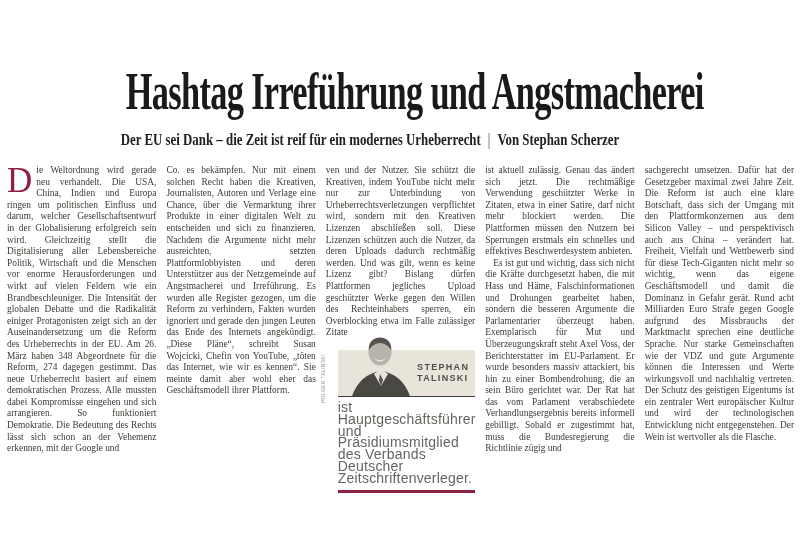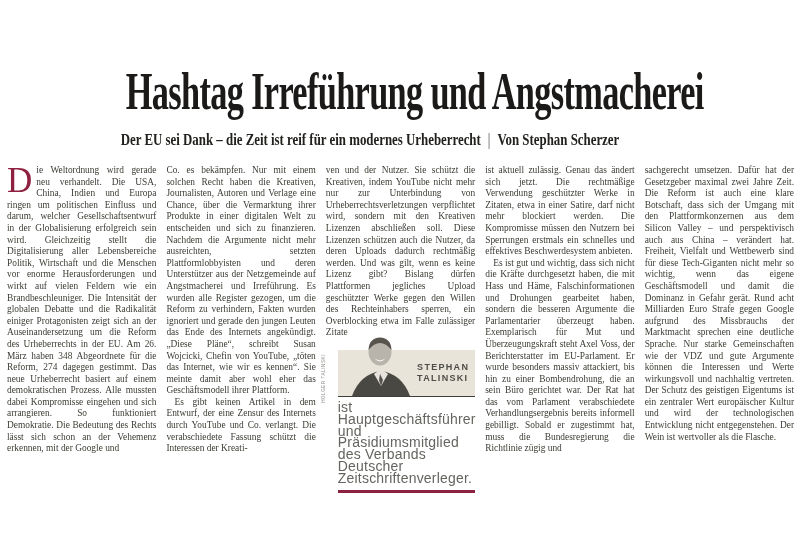--- a/index.html
+++ b/index.html
@@ -146,21 +146,20 @@
   </header>
 
   <main class="columns">
 
     <div class="col">
       <p class="para"><span class="dropcap">D</span><span>ie Weltordnung wird gerade neu verhandelt. Die USA, China, Indien und Europa ringen um politischen Einfluss und darum, welcher Gesellschaftsentwurf in der Globalisierung erfolgreich sein wird. Gleichzeitig stellt die Digitalisierung aller Lebensbereiche Politik, Wirtschaft und die Menschen vor enorme Herausforderungen und wirkt auf vielen Feldern wie ein Brandbeschleuniger. Die Intensität der globalen Debatte und die Radikalität einiger Protagonisten zeigt sich an der Auseinandersetzung um die Reform des Urheberrechts in der EU. Am 26. März haben 348 Abgeordnete für die Reform, 274 dagegen gestimmt. Das neue Urheberrecht basiert auf einem demokratischen Prozess. Alle mussten dabei Kompromisse eingehen und sich arrangieren. So funktioniert Demokratie. Die Bedeutung des Rechts lässt sich schon an der Vehemenz erkennen, mit der Google und</span></p>
     </div>
 
     <div class="col">
       <p class="para">Co. es bekämpfen. Nur mit einem solchen Recht haben die Kreativen, Journalisten, Autoren und Verlage eine Chance, über die Vermarktung ihrer Produkte in einer digitalen Welt zu entscheiden und sich zu finanzieren. Nachdem die Argumente nicht mehr ausreichten, setzten Plattformlobbyisten und deren Unterstützer aus der Netzgemeinde auf Angstmacherei und Irreführung. Es wurden alle Register gezogen, um die Reform zu verhindern, Fakten wurden ignoriert und gerade den jungen Leuten das Ende des Internets angekündigt. „Diese Pläne“, schreibt Susan Wojcicki, Chefin von YouTube, „töten das Internet, wie wir es kennen“. Sie meinte damit aber wohl eher das Geschäftsmodell ihrer Plattform.</p>
-      <p class="para indent">Es gibt keinen Artikel in dem Entwurf, der eine Zensur des Internets durch YouTube und Co. verlangt. Die verabschiedete Fassung schützt die Interessen der Kreati-</p>
     </div>
 
     <div class="col">
       <p class="para">ven und der Nutzer. Sie schützt die Kreativen, indem YouTube nicht mehr nur zur Unterbindung von Urheberrechtsverletzungen verpflichtet wird, sondern mit den Kreativen Lizenzen abschließen soll. Diese Lizenzen schützen auch die Nutzer, da deren Uploads dadurch rechtmäßig werden. Und was gilt, wenn es keine Lizenz gibt? Bislang dürfen Plattformen jegliches Upload geschützter Werke gegen den Willen des Rechteinhabers sperren, ein Overblocking etwa im Falle zulässiger Zitate</p>
 
       <aside class="author-box">
         <div class="credit-vertical">HOLGER TALINSKI</div>
         <div class="photo-strip">
           <svg class="portrait" width="82" height="62" viewBox="0 0 82 62">
 
@@ -175,21 +174,21 @@
             <div>STEPHAN</div>
             <div>TALINSKI</div>
           </div>
         </div>
         <p class="bio">ist Hauptgeschäftsführer und Präsidiumsmitglied des Verbands Deutscher Zeitschriftenverleger.</p>
         <div class="rule-maroon"></div>
       </aside>
     </div>
 
     <div class="col">
-      <p class="para">ist aktuell zulässig. Genau das ändert sich jetzt. Die rechtmäßige Verwendung geschützter Werke in Zitaten, etwa in einer Satire, darf nicht mehr blockiert werden. Die Kompromisse müssen den Nutzern bei Sperrungen erstmals ein schnelles und effektives Beschwerdesystem anbieten.</p>
+      <p class="para">ist aktuell zulässig. Genau das ändert sich jetzt. Die rechtmäßige Verwendung geschützter Werke in Zitaten, etwa in einer Satire, darf nicht mehr blockiert werden. Die Plattformen müssen den Nutzern bei Sperrungen erstmals ein schnelles und effektives Beschwerdesystem anbieten.</p>
       <p class="para indent">Es ist gut und wichtig, dass sich nicht die Kräfte durchgesetzt haben, die mit Hass und Häme, Falschinformationen und Drohungen gearbeitet haben, sondern die besseren Argumente die Parlamentarier überzeugt haben. Exemplarisch für Mut und Überzeugungskraft steht Axel Voss, der Berichterstatter im EU-Parlament. Er wurde besonders massiv attackiert, bis hin zu einer Bombendrohung, die an sein Büro gerichtet war. Der Rat hat das vom Parlament verabschiedete Verhandlungsergebnis bereits informell gebilligt. Sobald er zugestimmt hat, muss die Bundesregierung die Richtlinie zügig und</p>
     </div>
 
     <div class="col">
       <p class="para">sachgerecht umsetzen. Dafür hat der Gesetzgeber maximal zwei Jahre Zeit. Die Reform ist auch eine klare Botschaft, dass sich der Umgang mit den Plattformkonzernen aus dem Silicon Valley – und perspektivisch auch aus China – verändert hat. Freiheit, Vielfalt und Wettbewerb sind für diese Tech-Giganten nicht mehr so wichtig, wenn das eigene Geschäftsmodell und damit die Dominanz in Gefahr gerät. Rund acht Milliarden Euro Strafe gegen Google aufgrund des Missbrauchs der Marktmacht sprechen eine deutliche Sprache. Nur starke Gemeinschaften wie der VDZ und gute Argumente können die Interessen und Werte wirkungsvoll und nachhaltig vertreten. Der Schutz des geistigen Eigentums ist ein zentraler Wert europäischer Kultur und wird der technologischen Entwicklung nicht entgegenstehen. Der Wein ist wertvoller als die Flasche.</p>
     </div>
 
   </main>
 </div>
 

